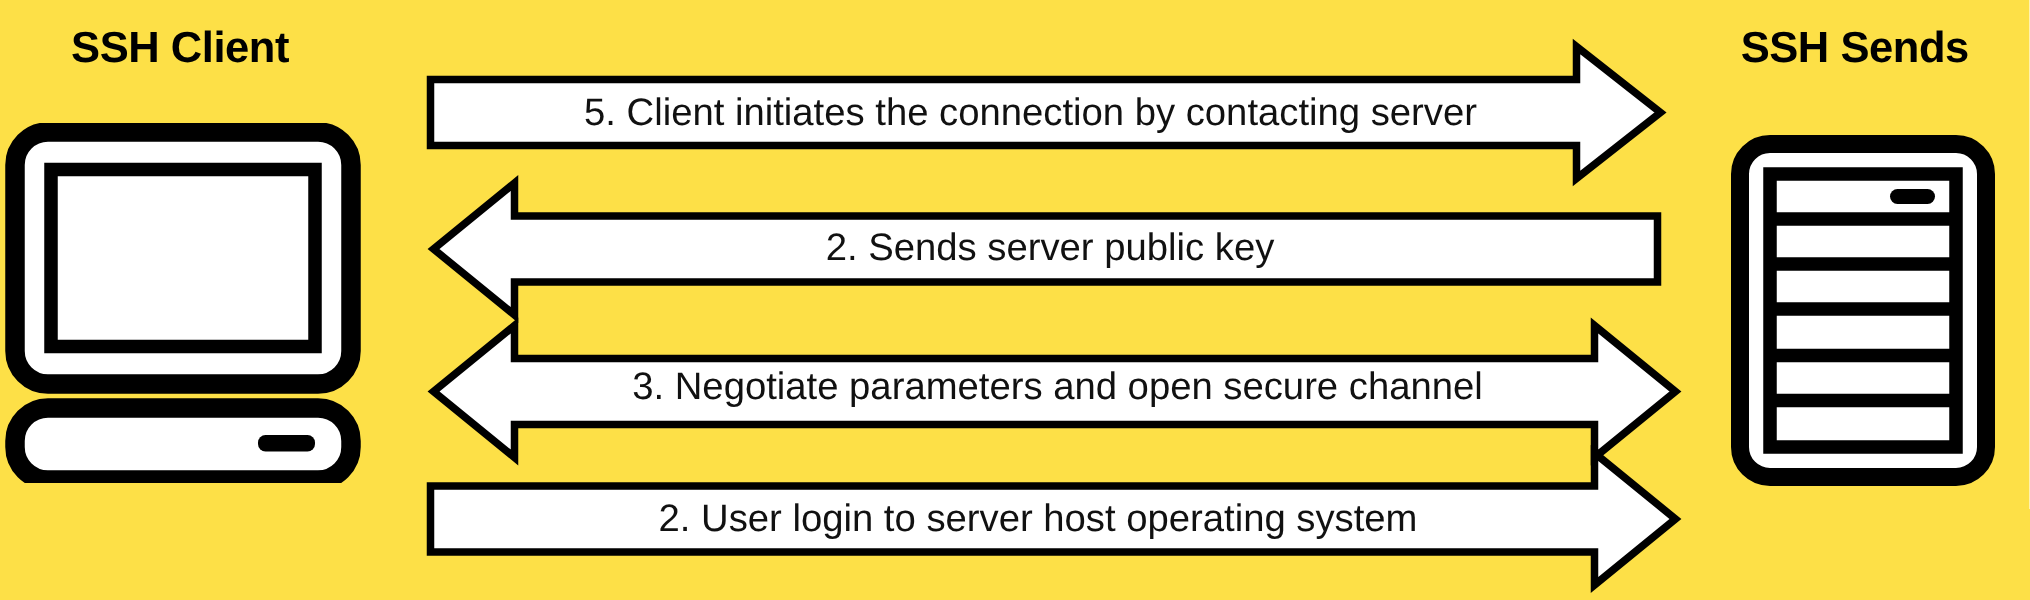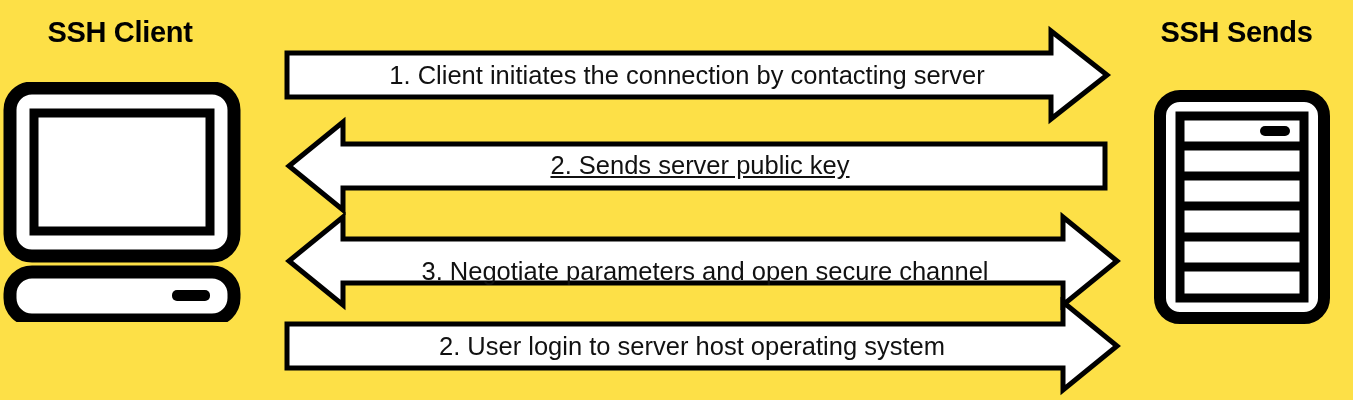--- a/index.html
+++ b/index.html
@@ -50,22 +50,22 @@
   .arrow-label {
     position: absolute;
     font-size: 25.5px;
     font-weight: 400;
     color: #111111;
     text-align: center;
     white-space: nowrap;
     line-height: 1;
   }
   #label-1 { left: 287px; top: 63px;  width: 800px; }
-  #label-2 { left: 300px; top: 153px; width: 800px; text-decoration: underline; }
-  #label-3 { left: 300px; top: 259px; width: 810px; }
+  #label-2 { left: 300px; top: 153px; width: 800px; }
+  #label-3 { left: 300px; top: 246px; width: 810px; }
   #label-4 { left: 287px; top: 334px; width: 810px; }
 </style>
 </head>
 <body>
 
 <div id="canvas">
 
   <div class="endpoint-title" id="client-title">SSH Client</div>
 
   <div class="endpoint-icon" id="client-icon">
@@ -104,21 +104,21 @@
 
     <polygon class="arrow-shape" points="287,324 1063,324 1063,302 1117,346 1063,390 1063,368 287,368"></polygon>
 
     <polygon class="arrow-shape" points="343,239 343,217 289,261 343,305 343,283 1063,283 1063,305 1117,261 1063,217 1063,239"></polygon>
 
     <polygon class="arrow-shape" points="343,144 343,122 289,166 343,210 343,188 1105,188 1105,144"></polygon>
 
     <polygon class="arrow-shape" points="287,53 1051,53 1051,31 1107,75 1051,119 1051,97 287,97"></polygon>
   </svg>
 
-  <div class="arrow-label" id="label-1">1. Client initiates the connection by contacting server</div>
+  <div class="arrow-label" id="label-1">5. Client initiates the connection by contacting server</div>
 
   <div class="arrow-label" id="label-2">2. Sends server public key</div>
 
   <div class="arrow-label" id="label-3">3. Negotiate parameters and open secure channel</div>
 
   <div class="arrow-label" id="label-4">2. User login to server host operating system</div>
 
 </div>
 
 </body></html>

